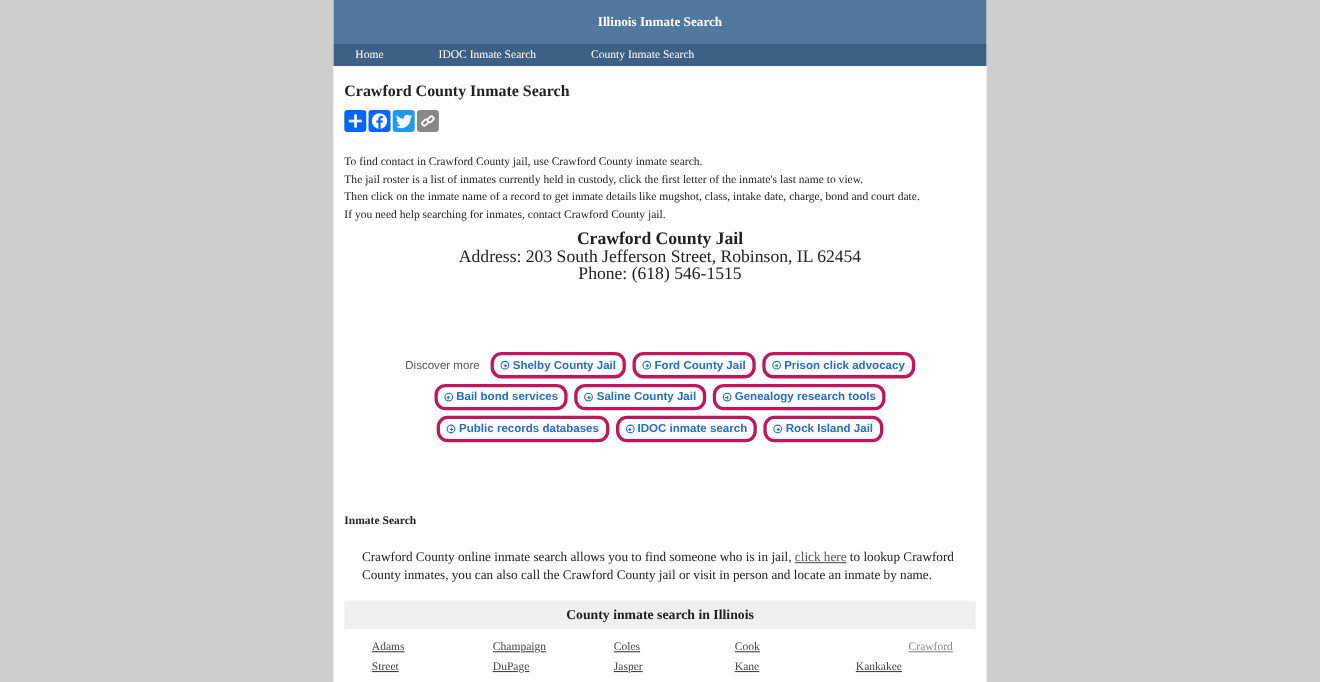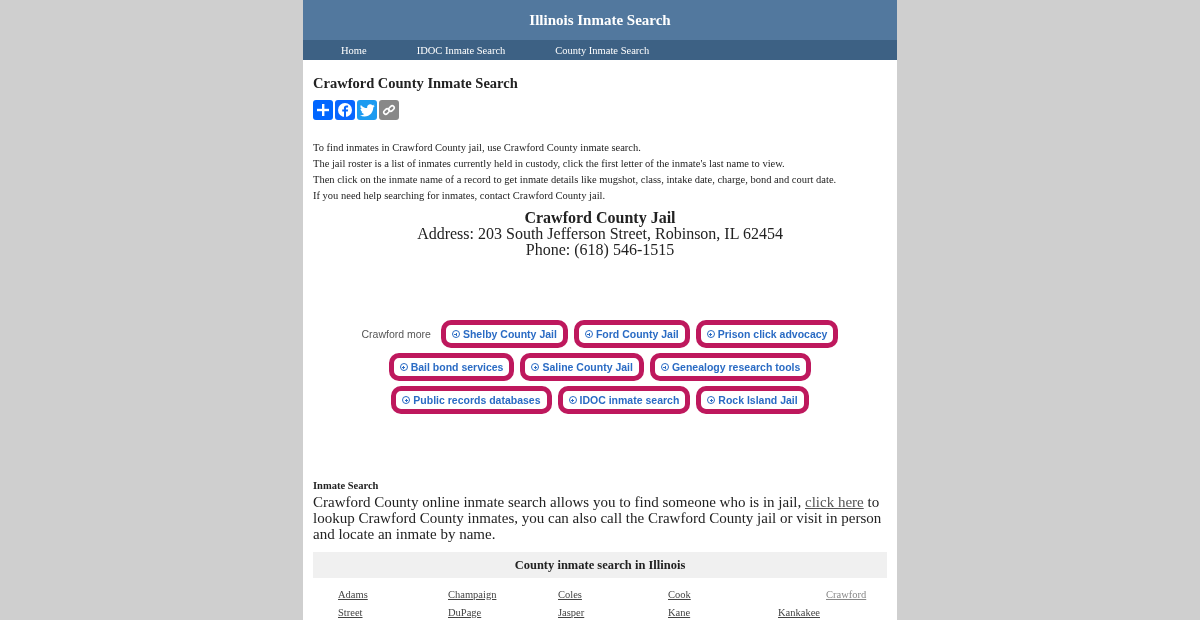--- a/index.html
+++ b/index.html
@@ -24,28 +24,28 @@
     .site-header {
       height: 40px;
       background: #52789e;
       display: flex;
       align-items: center;
       justify-content: center;
     }
     .site-title {
       color: #ffffff;
       font-weight: bold;
-      font-size: 15px;
+      font-size: 12px;
     }
     .nav {
       height: 20px;
       background: #3d6184;
       display: flex;
       align-items: center;
-      padding-left: 38px;
+      padding-left: 20px;
     }
     .nav a {
       color: #ffffff;
       font-size: 10.5px;
       text-decoration: none;
       margin-right: 50px;
       cursor: pointer;
     }
     .content {
       padding: 0 10px;
@@ -100,21 +100,21 @@
     }
     .discover-label {
       font-size: 10.5px;
       color: #555;
       margin-right: 4px;
     }
     .chip {
       display: inline-flex;
       align-items: center;
       gap: 3px;
-      border: 5px solid #be185d;
+      border: 3px solid #be185d;
       border-radius: 10px;
       padding: 2px 6px;
       font-size: 10.5px;
       font-weight: bold;
       color: #2a6bc4;
       background: #fff;
       cursor: pointer;
       white-space: nowrap;
       height: 14px;
       justify-content: center;
@@ -137,23 +137,23 @@
     .inmate-search {
       margin-top: 64px;
     }
     .section-heading {
       font-size: 10.5px;
       font-weight: bold;
       line-height: 16px;
       margin: 0;
     }
     .section-text {
-      font-size: 15px;
+      font-size: 12px;
       line-height: 16px;
-      margin: 0;
+      margin: 16px;
     }
     .section-text a {
       color: #555;
       text-decoration: underline;
       cursor: pointer;
     }
     .county-box {
       margin-top: 10px;
       background: #f0f0f0;
       height: 26px;
@@ -229,34 +229,34 @@
               <g fill="none" stroke="#fff" stroke-width="1.6">
                 <rect x="1.5" y="6.5" width="6" height="4" rx="2" transform="rotate(-45 4.5 8.5)"></rect>
                 <rect x="6.5" y="3.5" width="6" height="4" rx="2" transform="rotate(-45 9.5 5.5)"></rect>
               </g>
             </svg>
         </span>
       </div>
     </div>
 
     <div class="intro">
-      <p>To find inmates in Crawford County jail, use Crawford County inmate search.</p>
+      <p>To find contact in Crawford County jail, use Crawford County inmate search.</p>
       <p>The jail roster is a list of inmates currently held in custody, click the first letter of the inmate's last name to view.</p>
       <p>Then click on the inmate name of a record to get inmate details like mugshot, class, intake date, charge, bond and court date.</p>
       <p>If you need help searching for inmates, contact Crawford County jail.</p>
     </div>
 
     <div class="jail-info">
       <p class="jail-name">Crawford County Jail</p>
       <p>Address: 203 South Jefferson Street, Robinson, IL 62454</p>
       <p>Phone: (618) 546-1515</p>
     </div>
 
     <div class="discover">
-      <span class="discover-label">Crawford more</span>
+      <span class="discover-label">Discover more</span>
       <span class="chip">
           <span class="chip-icon"></span>
           <span>Shelby County Jail</span>
         </span>
       <span class="chip">
           <span class="chip-icon"></span>
           <span>Ford County Jail</span>
         </span>
       <span class="chip">
           <span class="chip-icon"></span>

